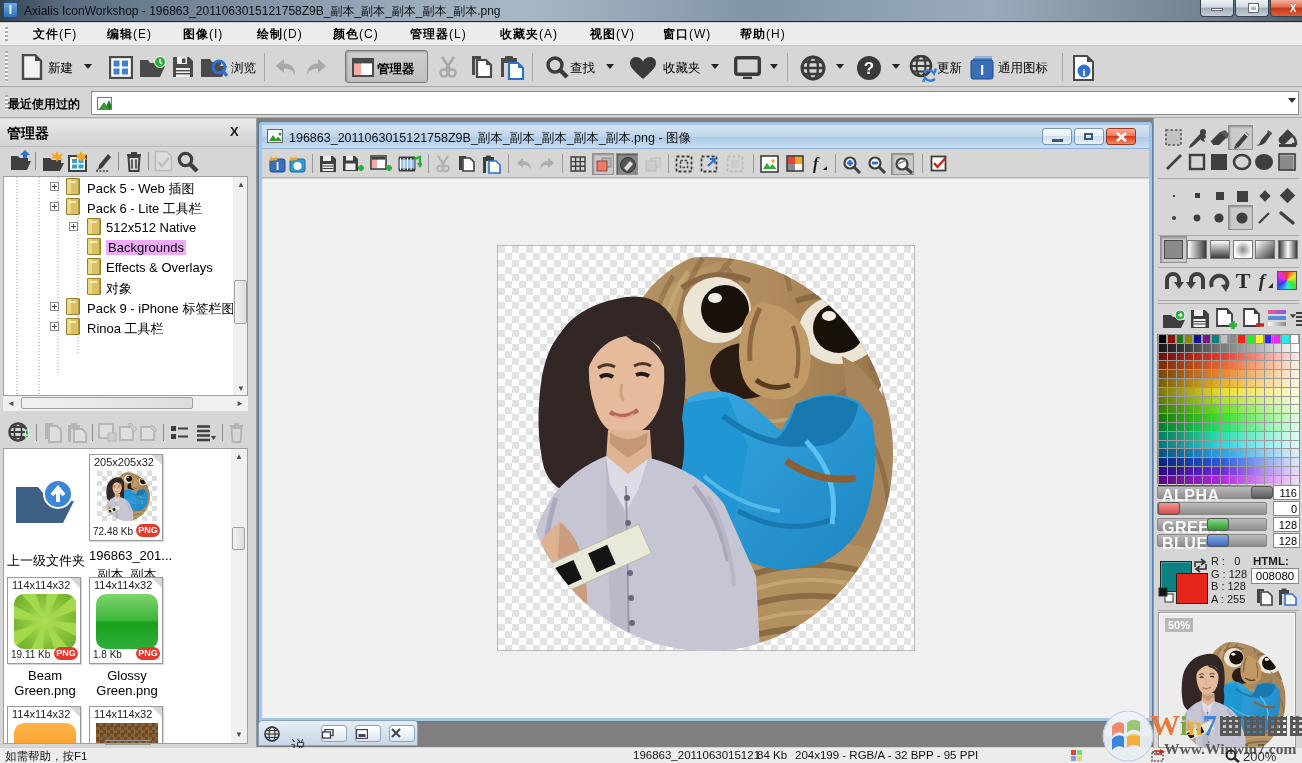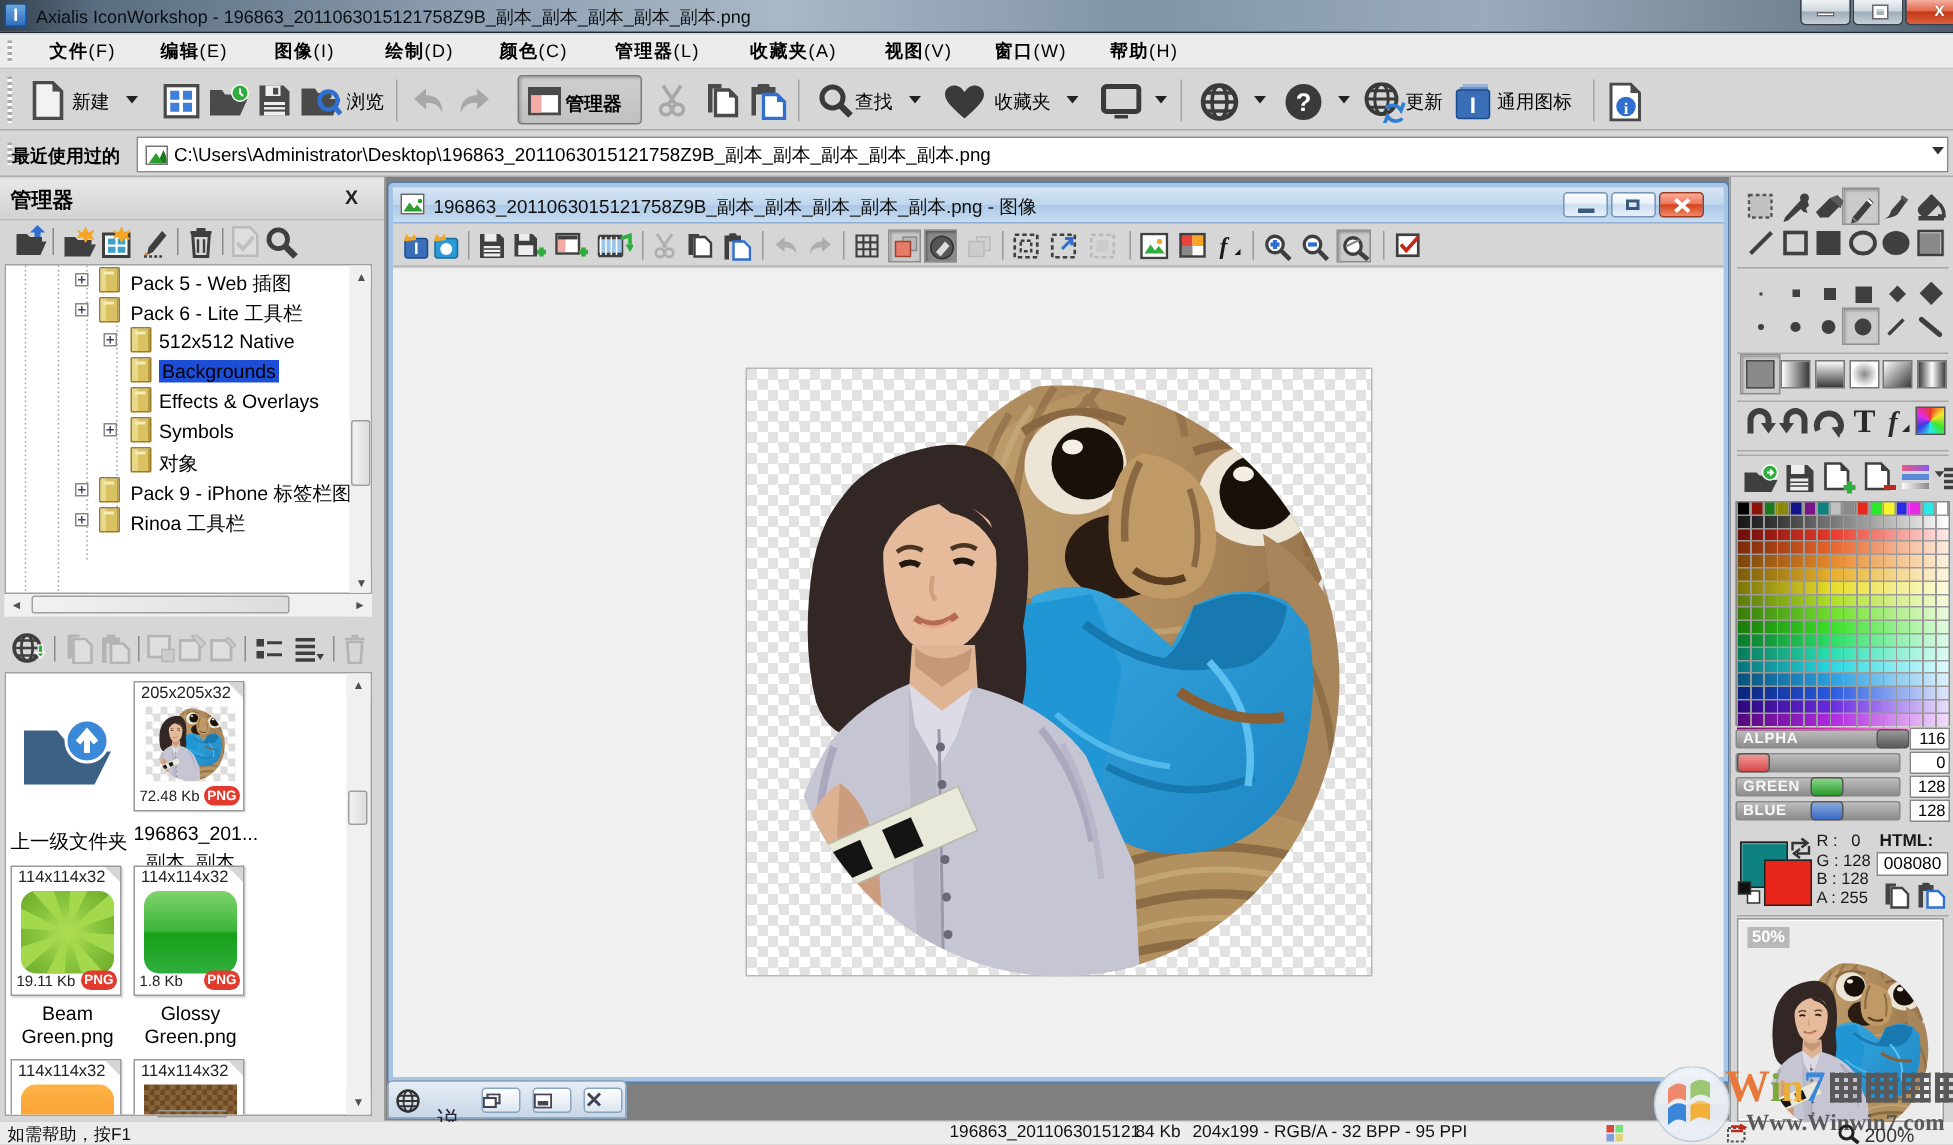--- a/index.html
+++ b/index.html
@@ -44,21 +44,21 @@
 .trow .lbl{position:absolute;top:3px;font-size:13px}
 .pm{position:absolute;width:9px;height:9px;border:1px solid #888;background:#fff;top:5px}
 .pm:before{content:"";position:absolute;left:1px;top:3px;width:5px;height:1px;background:#446}
 .pm.plus:after{content:"";position:absolute;left:3px;top:1px;width:1px;height:5px;background:#446}
 .fold{position:absolute;top:1px;width:14px;height:17px;background:linear-gradient(90deg,#e8d98a 0 4px,#d9c060 4px 11px,#b89a3e 11px);border:1px solid #9a7d2a;border-radius:1px}
 .fold:after{content:"";position:absolute;left:2px;top:2px;width:7px;height:2px;background:#f4ecb8}
 
 .sb{position:absolute;background:#f0f0f0}
 .sbthumb{position:absolute;background:linear-gradient(90deg,#f2f2f2,#dcdcdc);border:1px solid #a0a0a0;border-radius:2px}
 .sbbtn{position:absolute;background:#f0f0f0;color:#505050;text-align:center;font-size:8px;line-height:15px}
-.lbl.sel{background:#1d4ed8;padding:0 2px}
+.lbl.sel{background:#f0abfc;padding:0 2px}
 
 .thumb{position:absolute;background:#fff;border:1px solid #9a9a9a;box-shadow:1px 1px 1px rgba(0,0,0,.15)}
 .thumb .corner{position:absolute;right:0;top:0;width:0;height:0;border-top:10px solid #d6d6d6;border-left:10px solid transparent}
 .thumb .corner:after{content:"";position:absolute;left:-10px;top:-10px;border-bottom:10px solid #b0b0b0;border-right:10px solid transparent;width:0;height:0;display:none}
 .thumb .hdr{position:absolute;left:0;top:1px;width:100%;text-align:left;padding-left:4px;font-size:11px;color:#222}
 .thumb .sz{position:absolute;left:3px;bottom:3px;font-size:10px;color:#222}
 .png-badge{position:absolute;right:2px;bottom:3px;width:24px;height:13px;background:#e23b2e;border-radius:7px;color:#fff;font-size:9px;font-weight:bold;text-align:center;line-height:13px}
 .flabel{position:absolute;font-size:13px;text-align:center}
 
 #mdi{left:257px;top:118px;width:896px;height:629px;background:#7f7f7f}
@@ -81,21 +81,21 @@
 .rp-sep{position:absolute;left:4px;width:141px;height:1px;background:#a8a8a8}
 .ticon{position:absolute;width:21px;height:20px}
 .sel-box{position:absolute;border:1px solid #909090;background:#cacaca}
 
 #pal{left:3px;top:216px;width:143px;height:150px;background:#9a9a9a;border:1px solid #888}
 #pal .prow{position:relative;width:141px;height:7.8px;margin-bottom:1px}
 #pal .pgrid{position:absolute;left:0;top:0;width:141px;height:150px;background:repeating-linear-gradient(90deg,#9a9a9a 0 1px,transparent 1px 8.82px)}
 #pal .r1{display:flex}#pal .r1 div{width:7.8px;height:7.8px;margin-right:1px}
 
 .slider{position:absolute;left:3px;width:110px;height:13px;background:linear-gradient(180deg,#bdbdbd,#8d8d8d);border:1px solid #888;border-radius:2px}
-.slider .lab{position:absolute;left:4px;top:0px;color:#f8f8f8;font-size:10px;font-weight:bold;letter-spacing:.5px}
+.slider .lab{position:absolute;left:4px;top:0px;color:#f8f8f8;font-size:16px;font-weight:bold;letter-spacing:.5px}
 .knob{position:absolute;top:-1px;width:22px;height:13px;border-radius:3px;border:1px solid #555}
 .valbox{position:absolute;left:119px;width:27px;height:15px;background:#fff;border:1px solid #888;font-size:11px;text-align:right;padding-right:2px;line-height:14px}
 
 #preview{left:4px;top:494px;width:138px;height:136px;background:#ececec;border:1px solid #999;box-shadow:inset 0 0 0 1px #fff}
 #zoomlab{position:absolute;left:6px;top:5px;background:#b8b8b8;color:#fff;font-size:11px;font-weight:bold;padding:1px 3px}
 
 #statusbar{left:0;top:748px;width:1302px;height:15px;background:#ececec;font-size:11.5px;color:#111}
 #statusbar span{position:absolute;top:1px;white-space:nowrap}
 
 #wmark1{left:1150px;top:708px;font-size:27px;font-weight:bold;white-space:nowrap;font-family:"Liberation Serif",serif}
@@ -428,21 +428,20 @@
         <circle cx="12" cy="16" r="6.5" fill="#2f6fd0"></circle>
         <text x="12" y="21" text-anchor="middle" font-size="11" font-weight="bold" fill="#fff" font-family="Liberation Serif">i</text>
       </svg>
     </div>
 </div>
 <div class="abs" id="addrbar">
   <div class="tbgrip" style="top:7px;bottom:7px"></div>
   <div class="abs" id="addr-label">最近使用过的</div>
   <div class="abs" id="addr-box">
       <div class="fico"></div>
-      <span id="addr-path">C:\Users\Administrator\Desktop\196863_2011063015121758Z9B_副本_副本_副本_副本_副本.png</span>
     </div>
   <div id="addr-drop"></div>
 </div>
 
 <div class="abs" id="leftpanel">
   <div class="abs" id="lp-head">
       <div class="abs" id="lp-title">管理器</div>
       <div class="abs" id="lp-x">X</div>
     </div>
   <div class="abs" id="lp-tools">
@@ -527,25 +526,20 @@
           <div class="fold" style="left:83px"></div>
           <div class="lbl" style="left:102px">512x512 Native</div>
         </div>
       <div class="trow">
           <div class="fold" style="left:83px"></div>
           <div class="lbl sel" style="left:102px">Backgrounds</div>
         </div>
       <div class="trow">
           <div class="fold" style="left:83px"></div>
           <div class="lbl" style="left:102px">Effects &amp; Overlays</div>
-        </div>
-      <div class="trow">
-          <div class="pm plus" style="left:65px"></div>
-          <div class="fold" style="left:83px"></div>
-          <div class="lbl" style="left:102px">Symbols</div>
         </div>
       <div class="trow">
           <div class="fold" style="left:83px"></div>
           <div class="lbl" style="left:102px">对象</div>
         </div>
       <div class="trow">
           <div class="pm plus" style="left:46px"></div>
           <div class="fold" style="left:62px"></div>
           <div class="lbl" style="left:83px">Pack 9 - iPhone 标签栏图标</div>
         </div>

